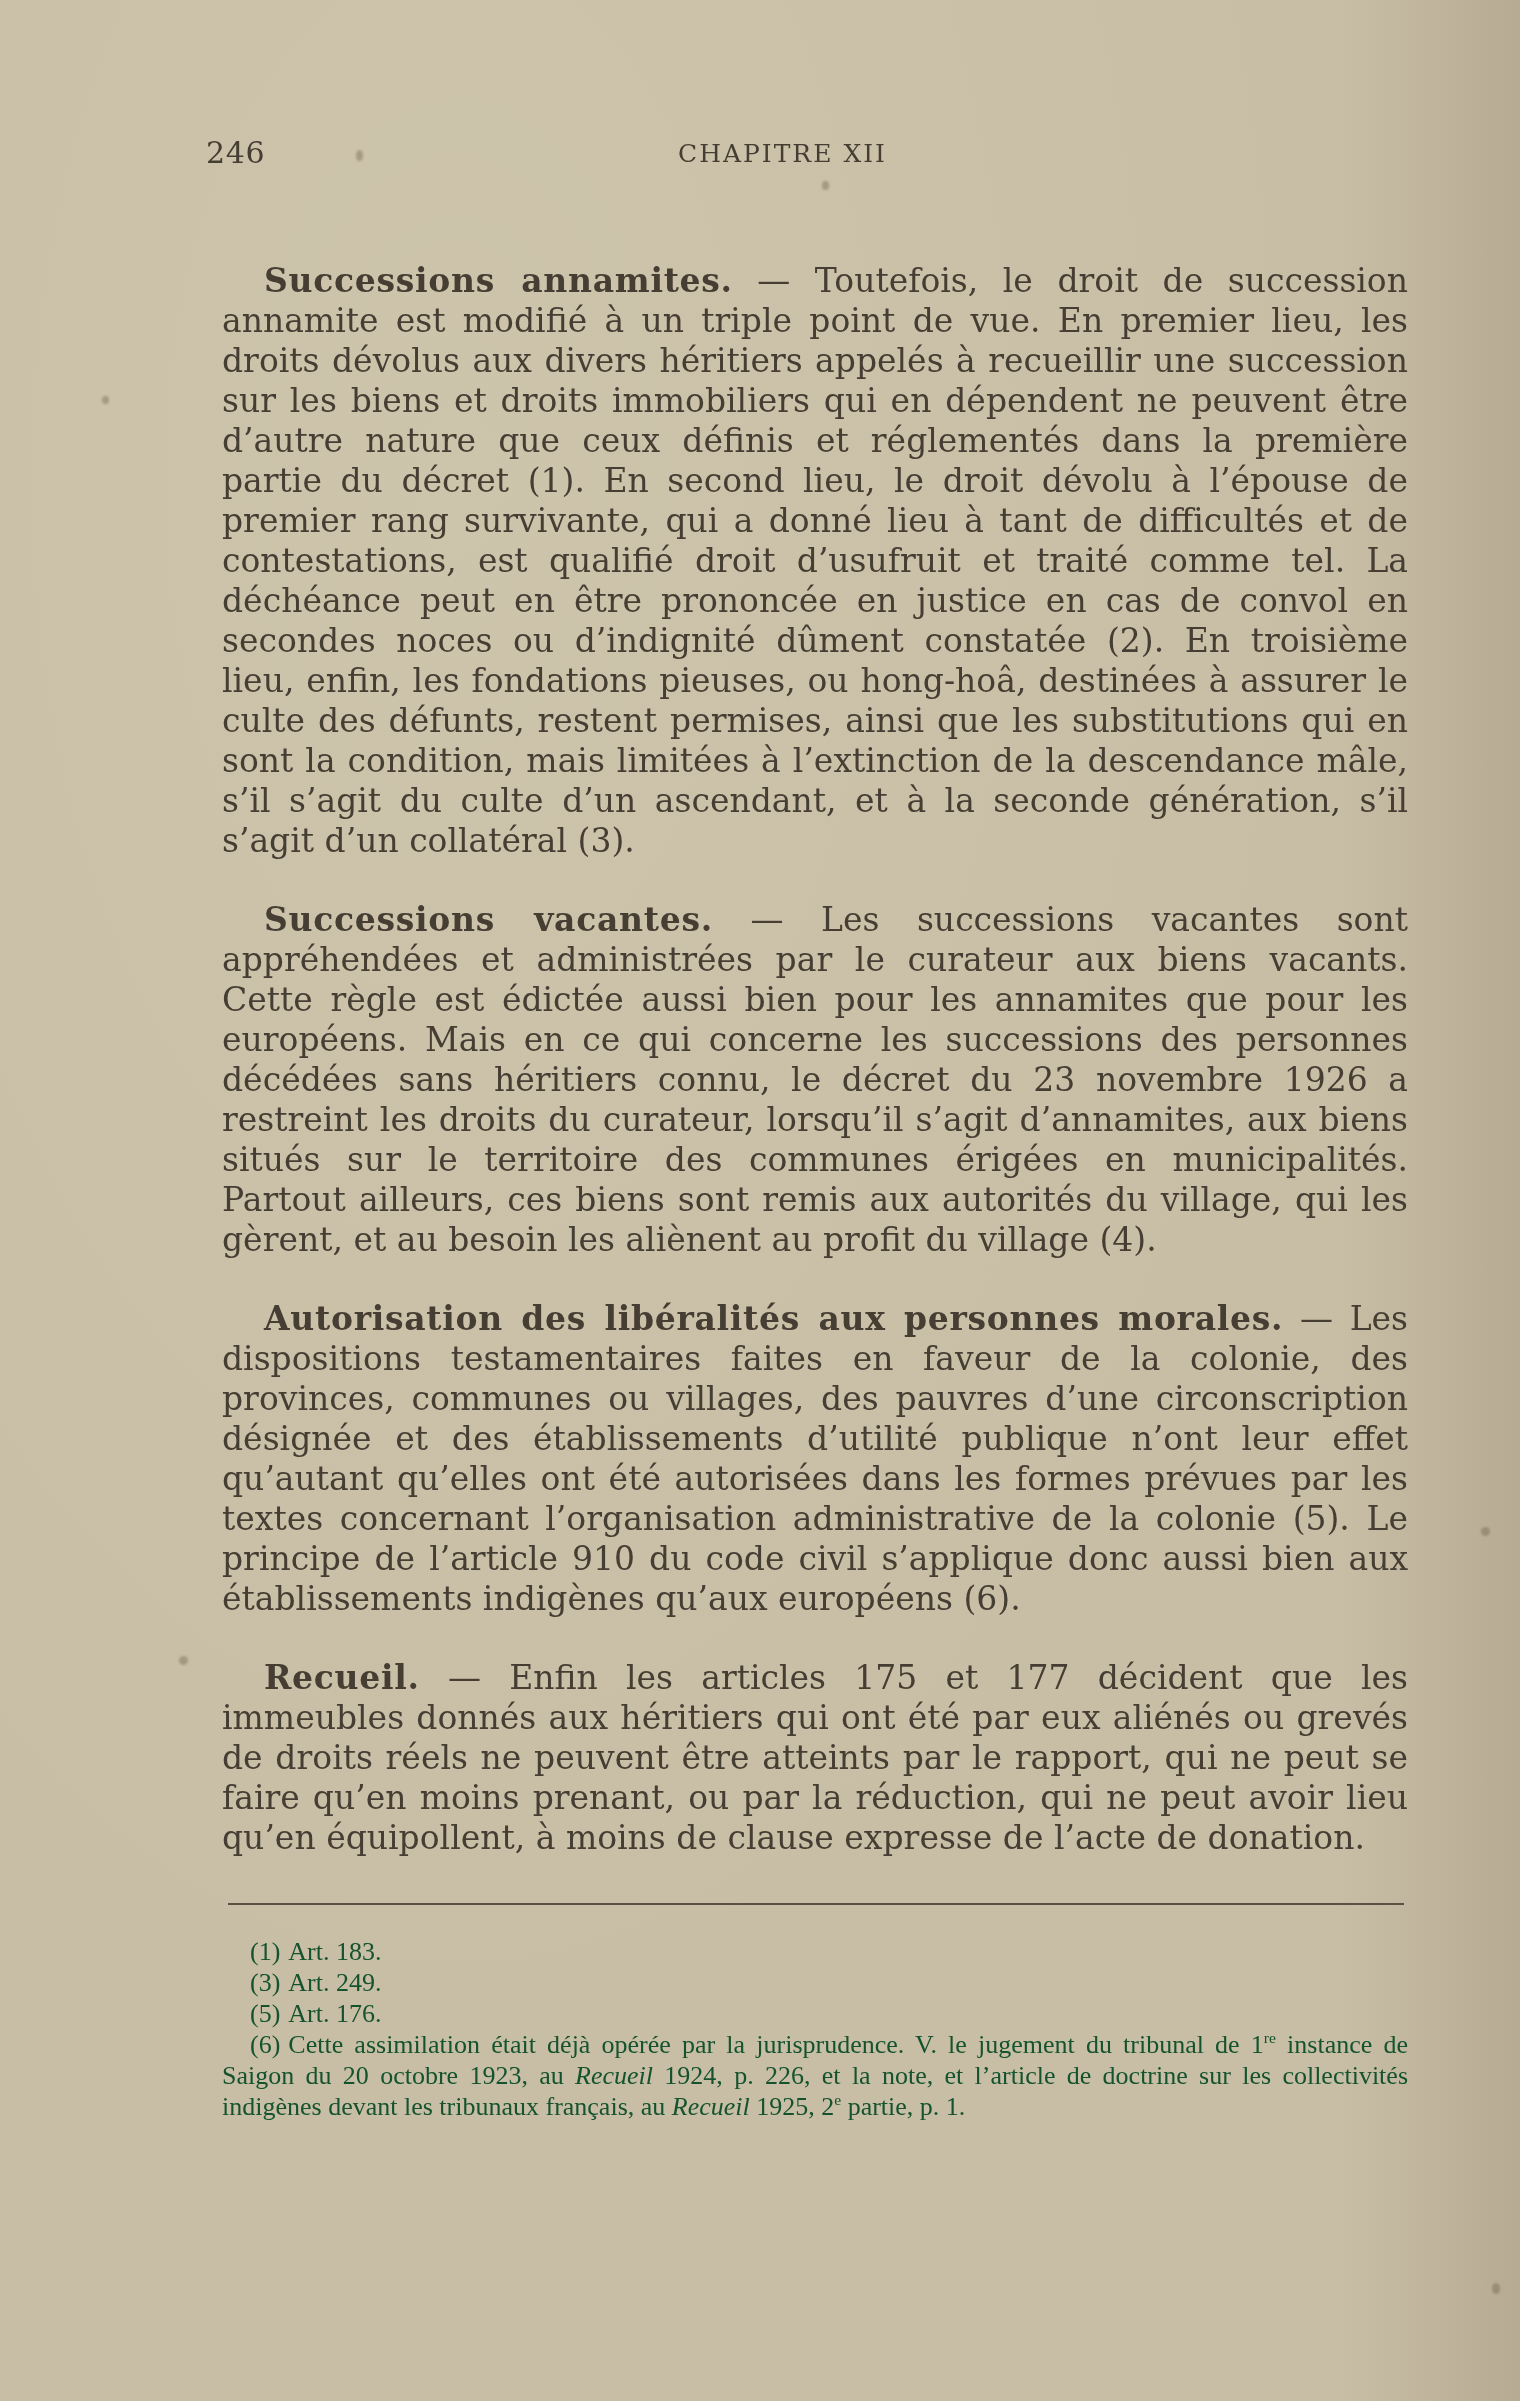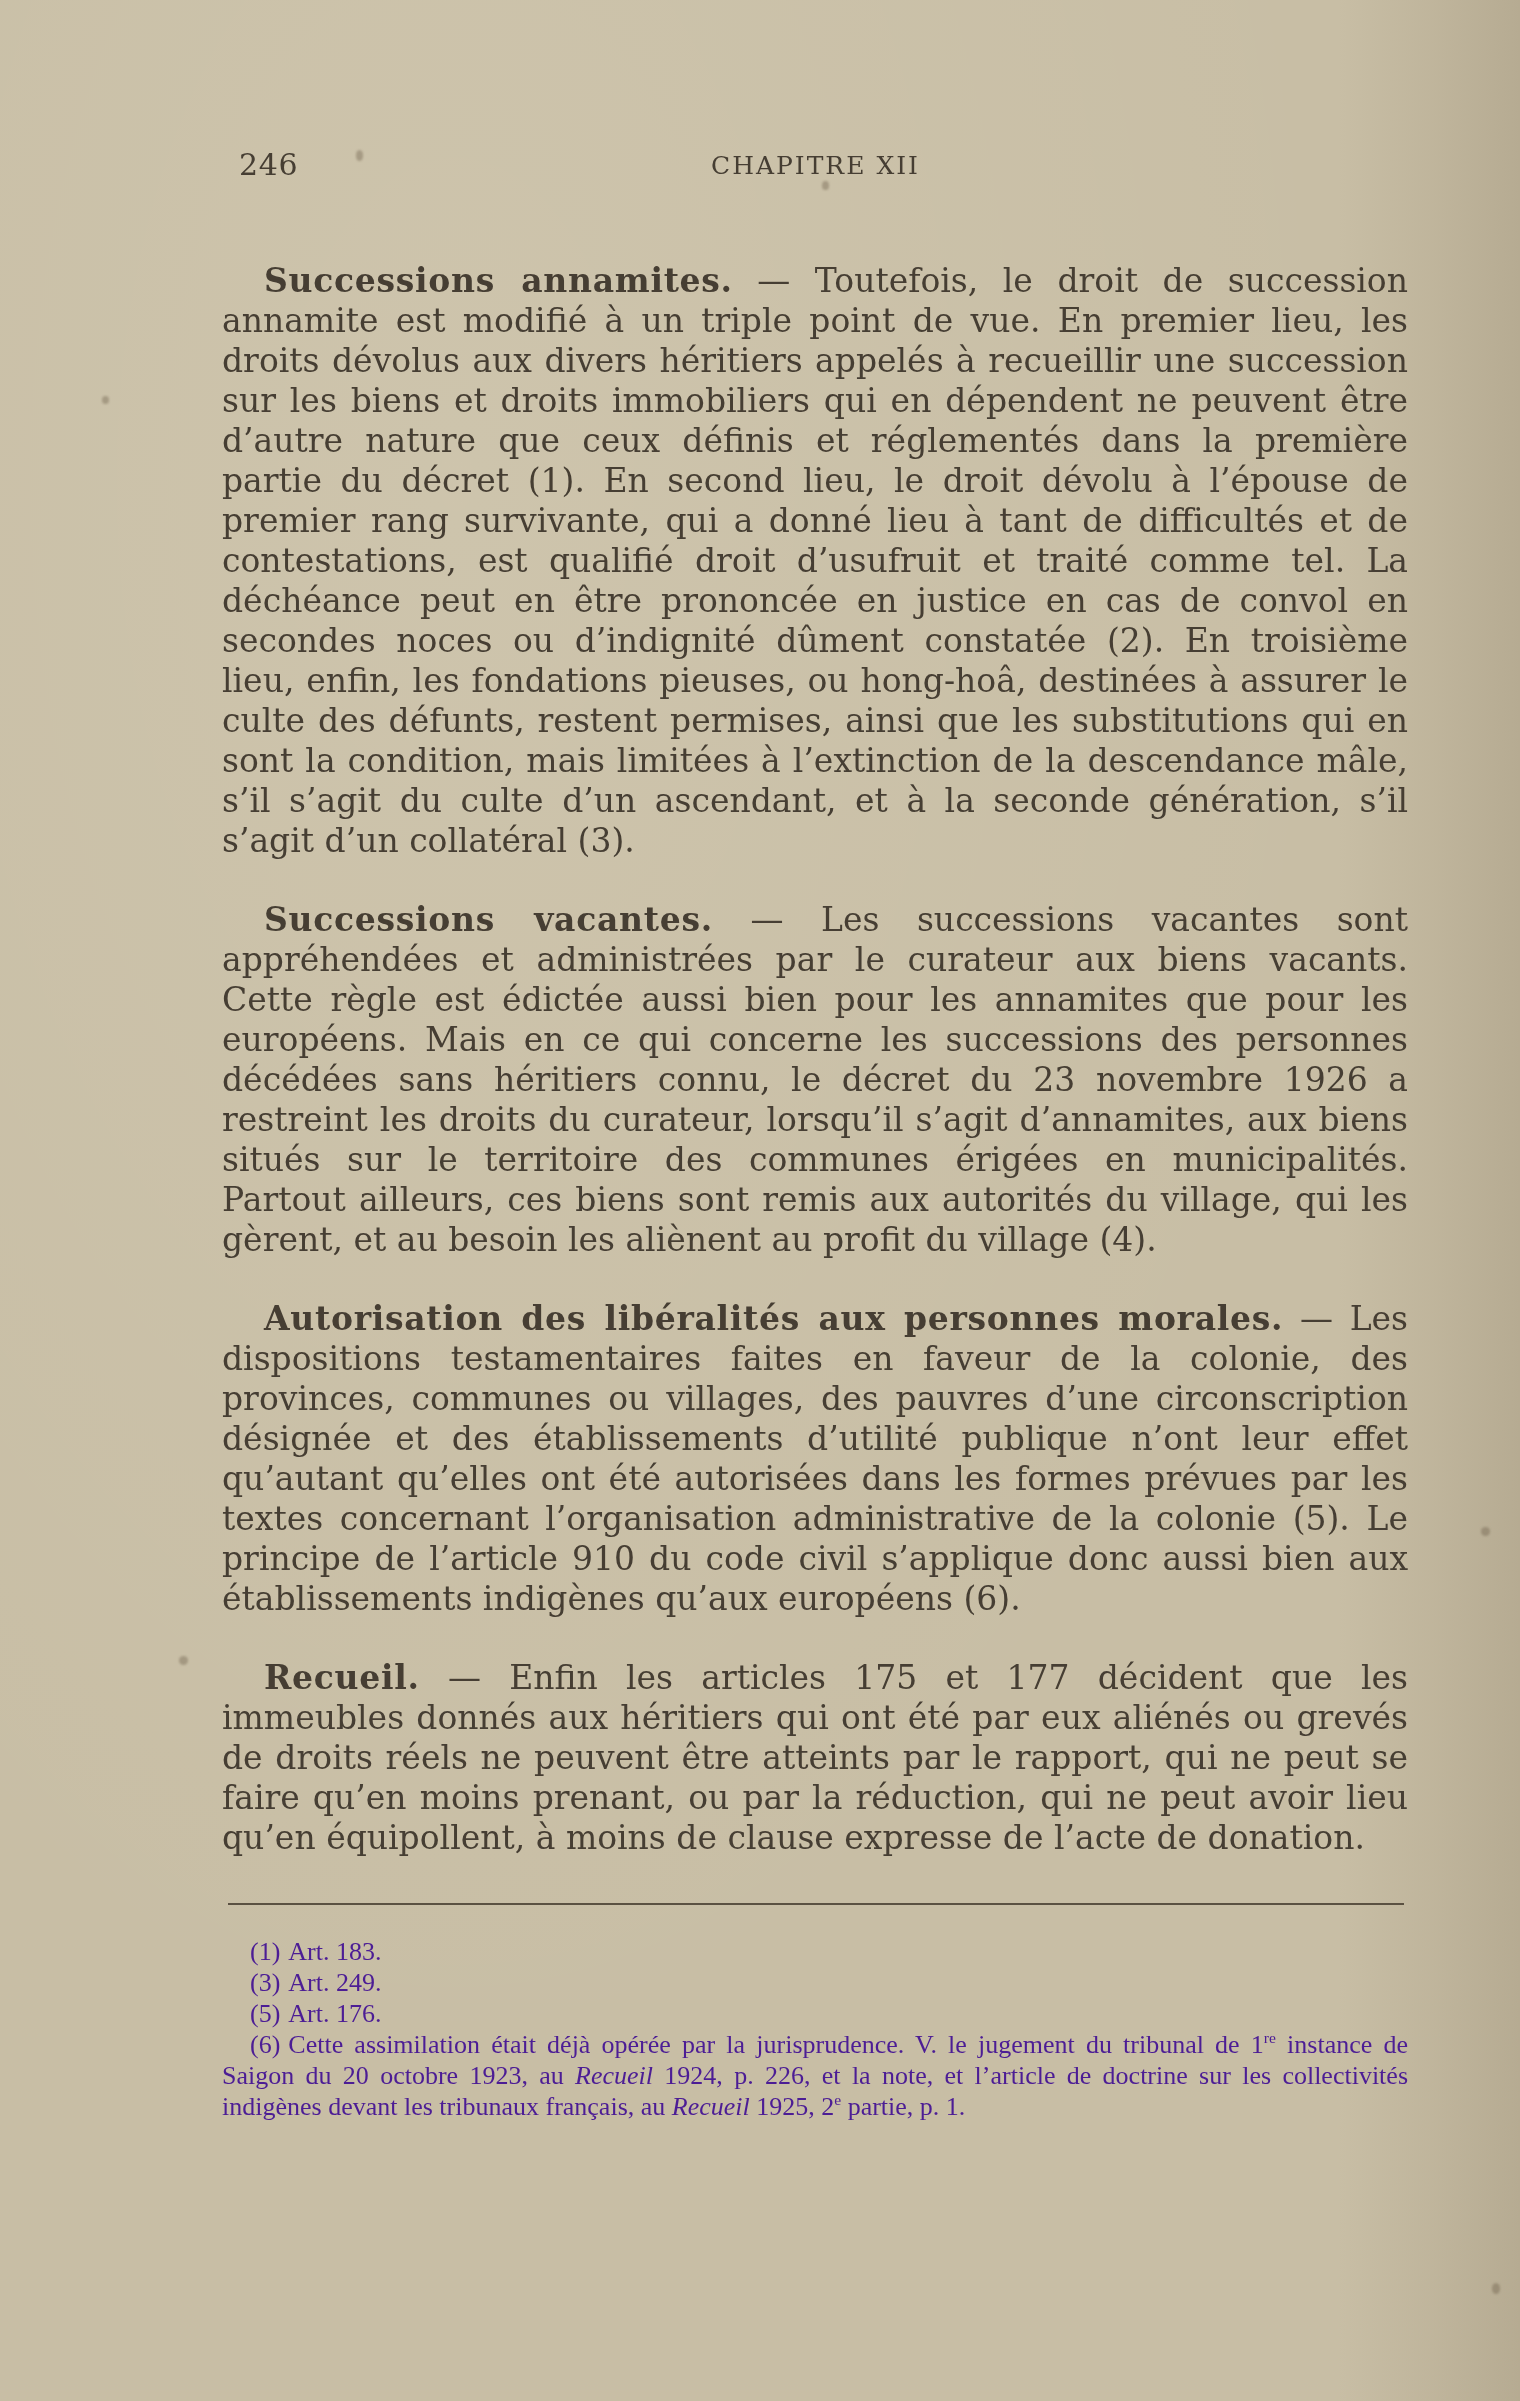--- a/index.html
+++ b/index.html
@@ -25,24 +25,23 @@
     }
     .spot {
       position: absolute;
       border-radius: 50%;
       background: rgba(95,80,60,0.35);
       filter: blur(1.3px);
     }
     .header {
       position: absolute;
       top: 135px;
-      left: 239px;
+      left: 206px;
       right: 112px;
       height: 40px;
-      margin-top: 12px;
     }
     .page-number {
       position: absolute;
       left: 0;
       top: 0;
       font-size: 30px;
       letter-spacing: 0.7px;
     }
     .running-head {
       position: absolute;
@@ -79,21 +78,21 @@
       border-top: 2.6px solid #5b5142;
     }
     .footnotes {
       position: absolute;
       top: 1936px;
       left: 222px;
       width: 1186px;
       font-family: "Liberation Serif", "DejaVu Serif", serif;
       font-size: 26px;
       line-height: 31px;
-      color: #4c1d95;
+      color: #14532d;
     }
     .fn {
       padding-left: 28px;
       text-indent: 0;
     }
     .fn.long {
       padding-left: 0;
       text-indent: 28px;
       text-align: justify;
     }

